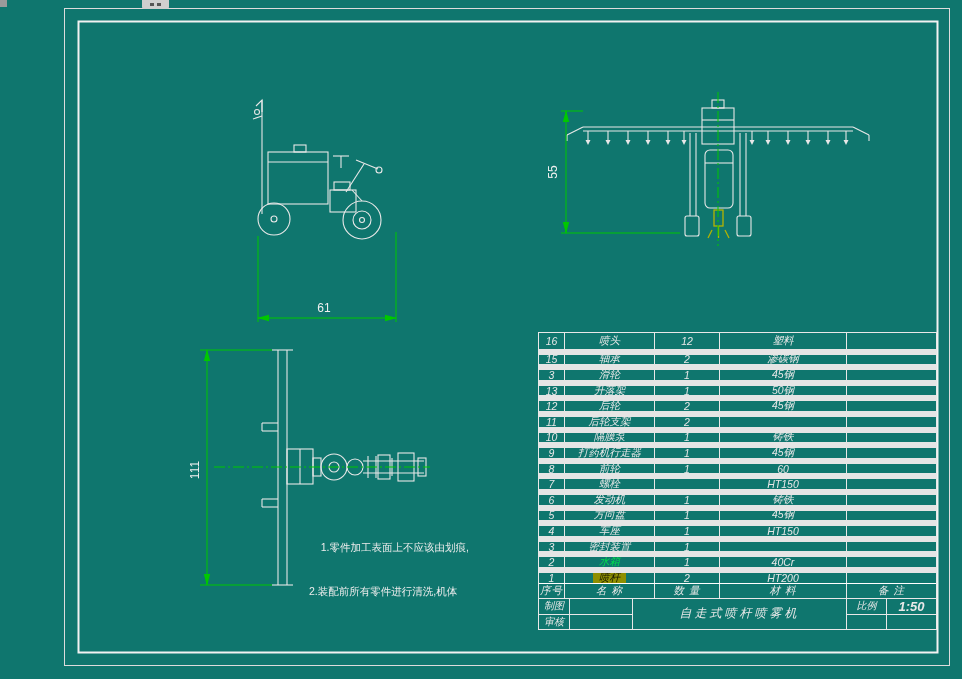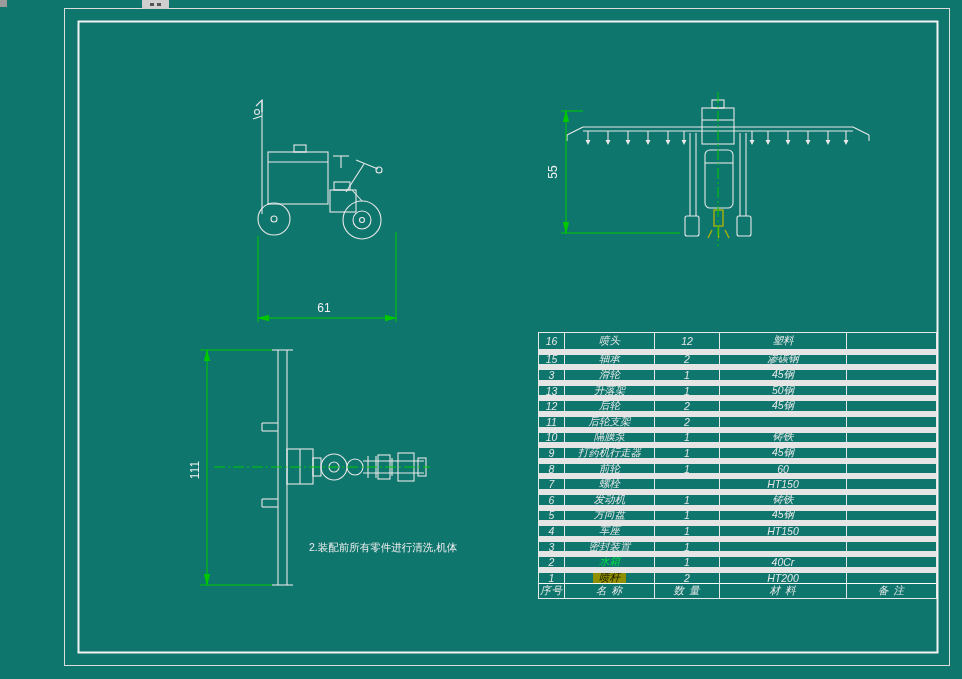--- a/index.html
+++ b/index.html
@@ -225,20 +225,21 @@
 
     <g>
       <line class="gline" x1="272" y1="350" x2="200" y2="350"></line>
       <line class="gline" x1="272" y1="585" x2="200" y2="585"></line>
       <line class="gline" x1="207" y1="350" x2="207" y2="585" marker-start="url(#arrG)" marker-end="url(#arrG)"></line>
       <text x="199" y="470" transform="rotate(-90 199 470)">111</text>
     </g>
   </svg>
 
   <div class="tech">
+    <div class="t-line">    1.零件加工表面上不应该由划痕,</div>
     <div class="t-line">2.装配前所有零件进行清洗,机体</div>
     
     
   </div>
 
   <div class="bom">
     <div class="bom-rows">
         <div class="bom-row">
           <div class="bom-cell">
             <span>16</span>
@@ -514,20 +515,31 @@
       </div>
 
     <div class="bom-row bom-header">
       <div class="bom-cell">序号</div>
       <div class="bom-cell">名  称</div>
       <div class="bom-cell">数  量</div>
       <div class="bom-cell">材  料</div>
       <div class="bom-cell">备  注</div>
     </div>
 
+    <div class="titleblock">
+      <div class="tb-cell" style="grid-column:1;grid-row:1">制图</div>
+      <div class="tb-cell tb-cl" style="grid-column:2;grid-row:1"></div>
+      <div class="tb-cell tb-title">自走式喷杆喷雾机</div>
+      <div class="tb-cell tb-cl" style="grid-column:4;grid-row:1">比例</div>
+      <div class="tb-cell tb-cl tb-scale" style="grid-column:5;grid-row:1">1:50</div>
+      <div class="tb-cell tb-r2" style="grid-column:1;grid-row:2">审核</div>
+      <div class="tb-cell tb-cl tb-r2" style="grid-column:2;grid-row:2"></div>
+      <div class="tb-cell tb-cl tb-r2" style="grid-column:4;grid-row:2"></div>
+      <div class="tb-cell tb-cl tb-r2" style="grid-column:5;grid-row:2"></div>
+    </div>
   </div>
 
   <div class="frag-a">
     <span class="frag-dot"></span>
     <span class="frag-dot"></span>
   </div>
   <div class="frag-b"></div>
 
 </div>
 

